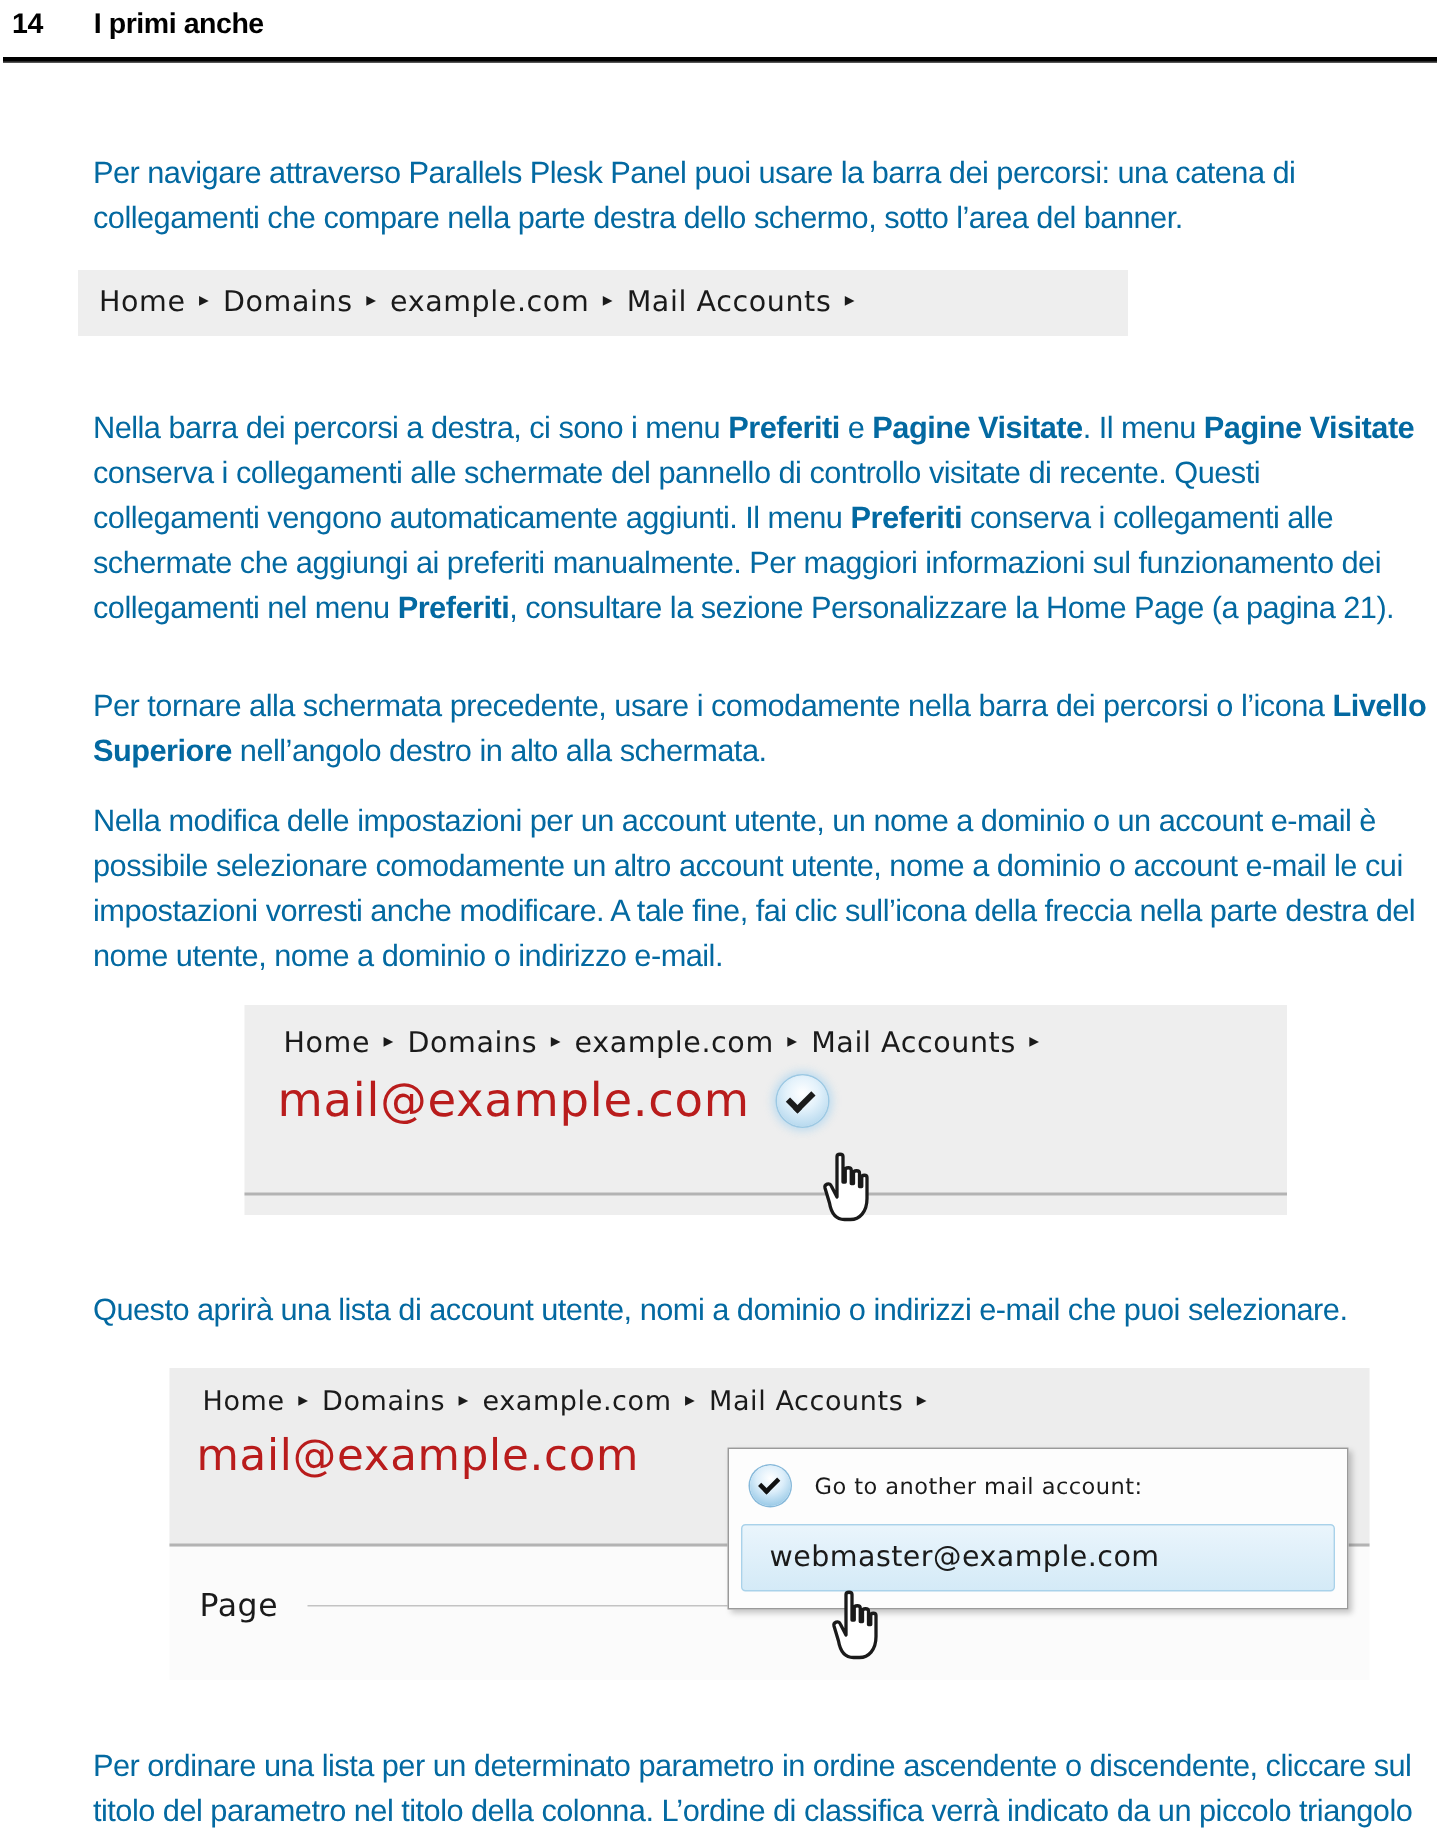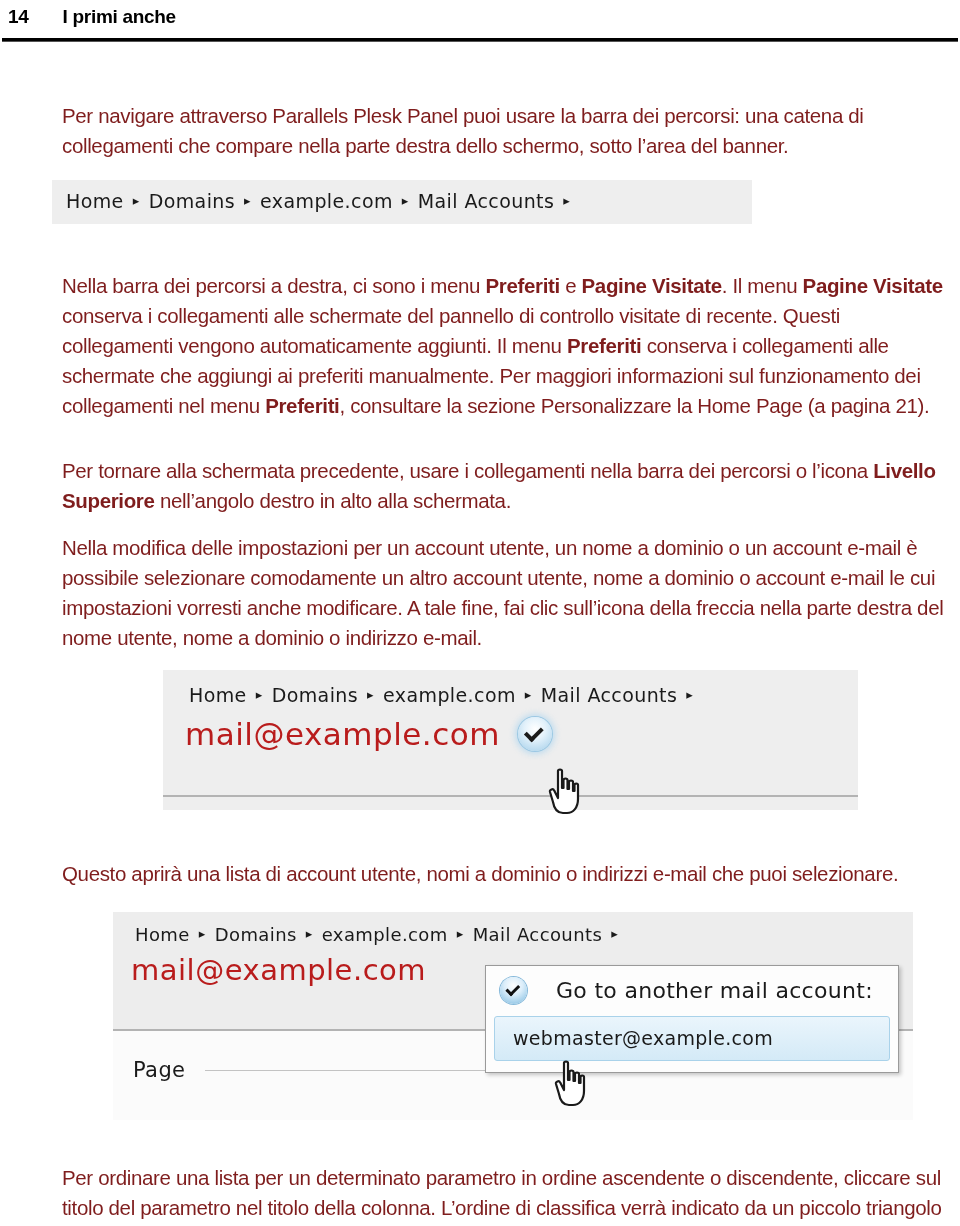--- a/index.html
+++ b/index.html
@@ -47,21 +47,21 @@
     background: #000000;
     border-bottom: 1px solid #555;
   }
 
   
   .para {
     position: absolute;
     font-size: 20.5px;
     line-height: 30px;
     letter-spacing: -0.35px;
-    color: #7f1d1d;
+    color: #0369a1;
   }
   .para b { font-weight: bold; }
 
   #para-1 { left: 62px; top: 80px;  width: 890px; }
   #para-2 { left: 62px; top: 250px; width: 890px; }
   #para-3 { left: 62px; top: 435px; width: 890px; }
   #para-4 { left: 62px; top: 512px; width: 890px; }
   #para-5 { left: 62px; top: 838px; width: 890px; }
   #para-6 { left: 62px; top: 1142px; width: 890px; }
 
@@ -207,22 +207,22 @@
     position: relative;
   }
   .dd-chev::after {
     content: "";
     width: 10px; height: 5px;
     border-left: 3px solid #111;
     border-bottom: 3px solid #111;
     transform: rotate(-45deg) translate(1px,-2px);
   }
   .dd-title {
-    margin-left: 29px;
-    font-size: 22px;
+    margin-left: 16px;
+    font-size: 15px;
     letter-spacing: 0.3px;
     color: #1a1a1a;
   }
   .dd-item {
     margin: 0 8px 11px 8px;
     padding: 10px 12px 11px 18px;
     font-size: 19px;
     letter-spacing: 0.3px;
     color: #1a1a1a;
     background: linear-gradient(180deg, #eaf5fc 0%, #d4eaf7 100%);
@@ -251,21 +251,21 @@
     <span class="sep">▸</span>
     <span class="crumb">example.com</span>
     <span class="sep">▸</span>
     <span class="crumb">Mail Accounts</span>
     <span class="sep">▸</span>
   </div>
 </div>
 
 <p class="para" id="para-2"><span>Nella barra dei percorsi a destra, ci sono i menu </span><b>Preferiti</b><span> e </span><b>Pagine Visitate</b><span>. Il menu </span><b>Pagine Visitate</b><span> conserva i collegamenti alle schermate del pannello di controllo visitate di recente. Questi collegamenti vengono automaticamente aggiunti. Il menu </span><b>Preferiti</b><span> conserva i collegamenti alle schermate che aggiungi ai preferiti manualmente. Per maggiori informazioni sul funzionamento dei collegamenti nel menu </span><b>Preferiti</b><span>, consultare la sezione Personalizzare la Home Page (a pagina 21).</span></p>
 
-<p class="para" id="para-3"><span>Per tornare alla schermata precedente, usare i collegamenti nella barra dei percorsi o l’icona </span><b>Livello Superiore</b><span> nell’angolo destro in alto alla schermata.</span></p>
+<p class="para" id="para-3"><span>Per tornare alla schermata precedente, usare i comodamente nella barra dei percorsi o l’icona </span><b>Livello Superiore</b><span> nell’angolo destro in alto alla schermata.</span></p>
 
 <p class="para" id="para-4">Nella modifica delle impostazioni per un account utente, un nome a dominio o un account e-mail è possibile selezionare comodamente un altro account utente, nome a dominio o account e-mail le cui impostazioni vorresti anche modificare. A tale fine, fai clic sull’icona della freccia nella parte destra del nome utente, nome a dominio o indirizzo e-mail.</p>
 
 <div class="shot" id="figure-account">
   <div class="crumbs">
     <span class="crumb">Home</span>
     <span class="sep">▸</span>
     <span class="crumb">Domains</span>
     <span class="sep">▸</span>
     <span class="crumb">example.com</span>

